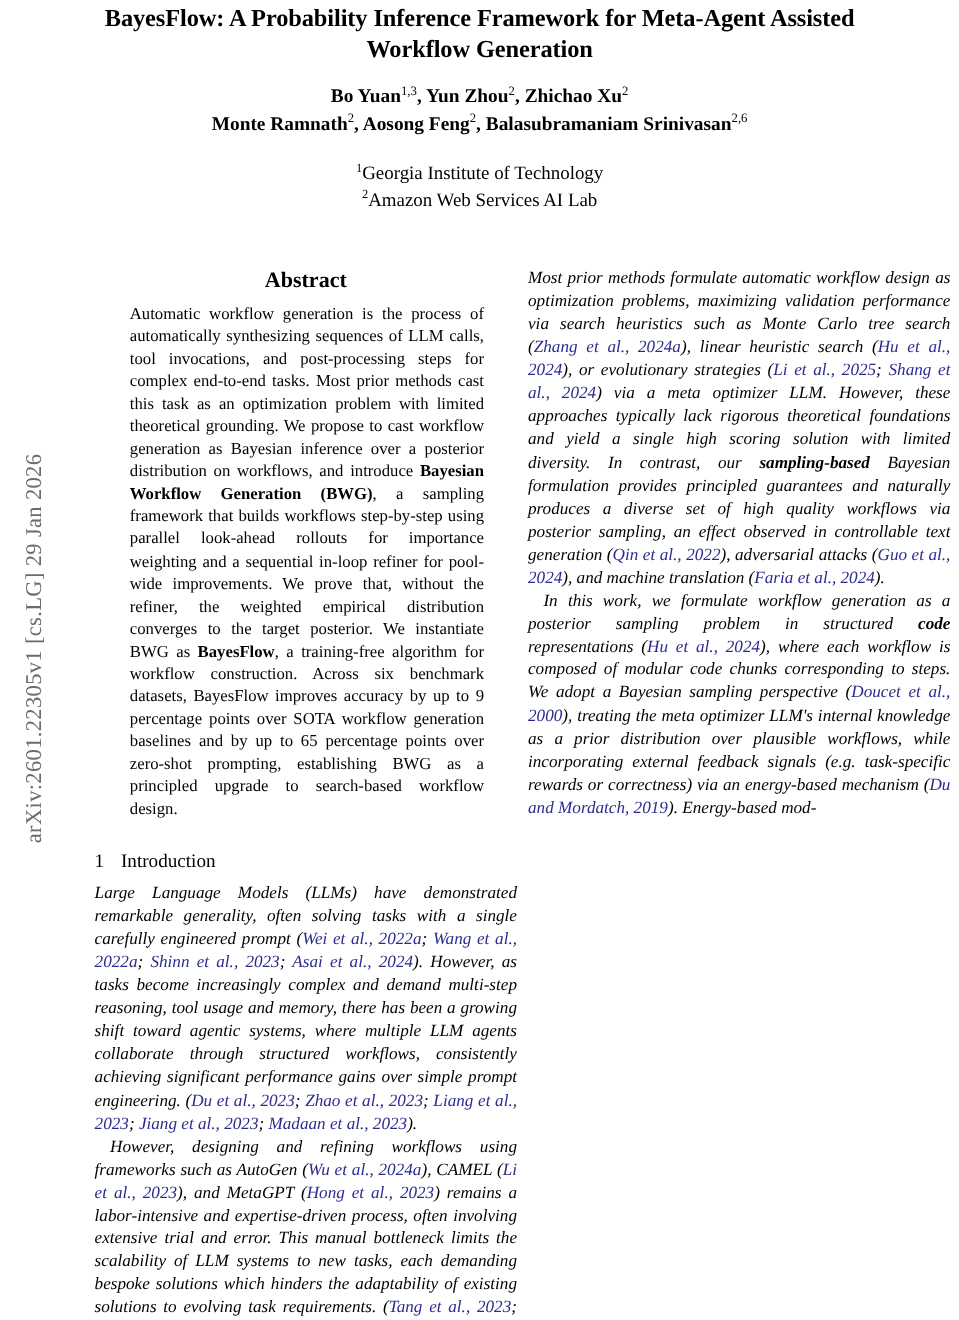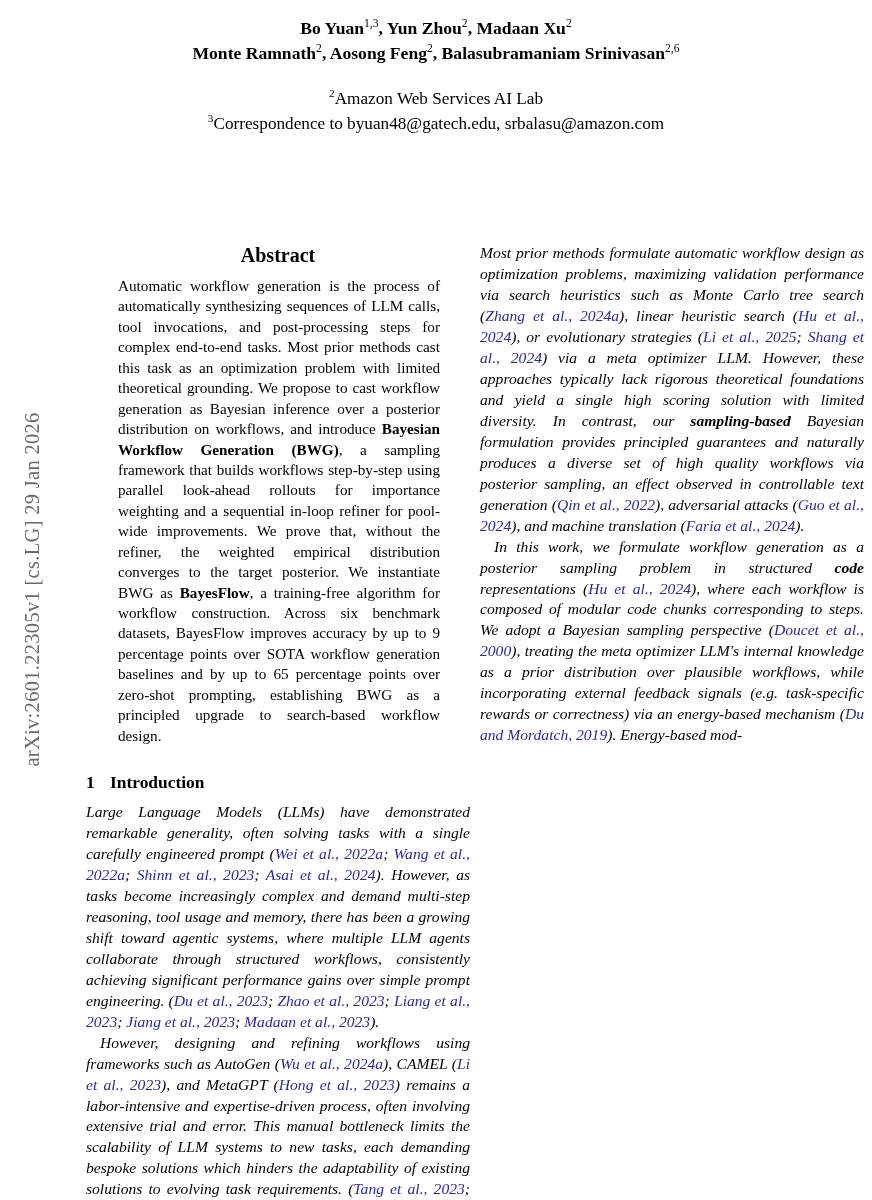--- a/index.html
+++ b/index.html
@@ -115,21 +115,21 @@
   .abstract-body {
     margin: 0 0 0 0;
     padding: 0 30px 0 32px;
     font-size: 15.2px;
     line-height: 1.345;
     text-align: justify;
   }
 
   h2.section-heading {
     font-size: 17.4px;
-    font-weight: bold;
+    font-weight: normal;
     margin: 26px 0 9px 0;
     line-height: 1.2;
     text-align: left;
   }
   h2.section-heading .secnum { display: inline-block; width: 24px; }
 
   p.para {
     margin: 0;
     text-align: justify;
     font-style: italic;
@@ -143,29 +143,30 @@
 </head>
 <body>
 
 <div id="page">
 
   <div id="arxiv-stamp">
     <div class="stamp-text">arXiv:2601.22305v1  [cs.LG]  29 Jan 2026</div>
   </div>
 
   <div id="title-block">
+    <h1 id="paper-title">BayesFlow: A Probability Inference Framework for Meta-Agent Assisted Workflow Generation</h1>
 
     <div id="authors">
-      <span class="author-line"><span>Bo Yuan</span><sup>1,3</sup><span>, Yun Zhou</span><sup>2</sup><span>, Madaan Xu</span><sup>2</sup></span>
+      <span class="author-line"><span>Bo Yuan</span><sup>1,3</sup><span>, Yun Zhou</span><sup>2</sup><span>, Zhichao Xu</span><sup>2</sup></span>
       <span class="author-line"><span>Monte Ramnath</span><sup>2</sup><span>, Aosong Feng</span><sup>2</sup><span>, Balasubramaniam Srinivasan</span><sup>2,6</sup></span>
     </div>
 
     <div id="affiliations">
+      <span class="aff-line"><sup>1</sup><span>Georgia Institute of Technology</span></span>
       <span class="aff-line"><sup>2</sup><span>Amazon Web Services AI Lab</span></span>
-      <span class="aff-line"><sup>3</sup><span>Correspondence to byuan48@gatech.edu, srbalasu@amazon.com</span></span>
     </div>
   </div>
 
   <div id="columns">
 
     <div class="column" id="col-left">
 
       <h2 class="abstract-heading">Abstract</h2>
 
       <p class="abstract-body"><span>Automatic workflow generation is the process of automatically synthesizing sequences of LLM calls, tool invocations, and post-processing steps for complex end-to-end tasks. Most prior methods cast this task as an optimization problem with limited theoretical grounding. We propose to cast workflow generation as Bayesian inference over a posterior distribution on workflows, and introduce </span><span class="bold">Bayesian Workflow Generation (BWG)</span><span>, a sampling framework that builds workflows step-by-step using parallel look-ahead rollouts for importance weighting and a sequential in-loop refiner for pool-wide improvements. We prove that, without the refiner, the weighted empirical distribution converges to the target posterior. We instantiate BWG as </span><span class="bold">BayesFlow</span><span>, a training-free algorithm for workflow construction.  Across six benchmark datasets, BayesFlow improves accuracy by up to 9 percentage points over SOTA workflow generation baselines and by up to 65 percentage points over zero-shot prompting, establishing BWG as a principled upgrade to search-based workflow design.</span></p>

